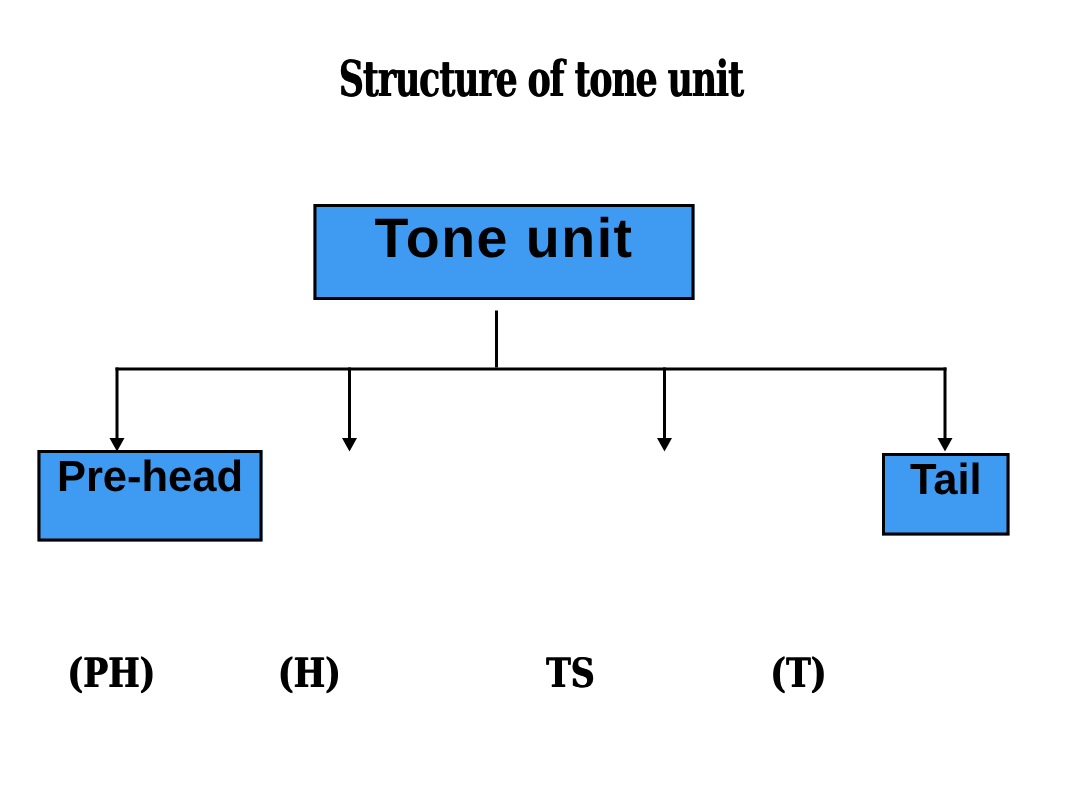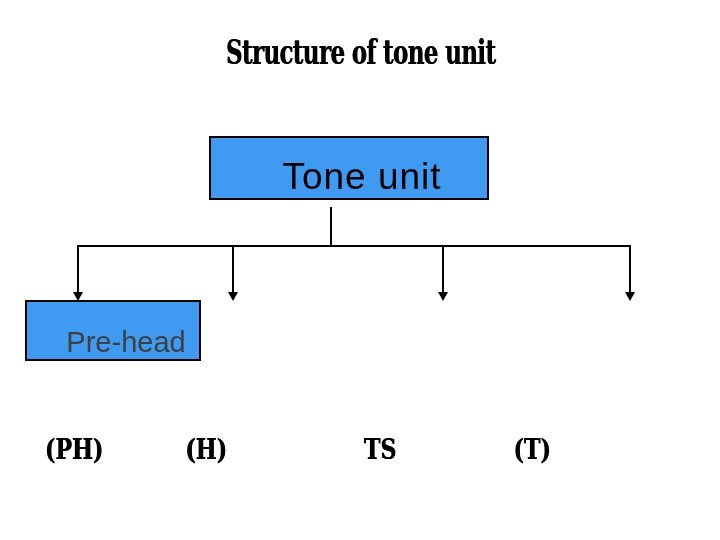--- a/index.html
+++ b/index.html
@@ -33,34 +33,33 @@
     font-size: 33px;
     letter-spacing: -1px;
     transform: scaleX(0.70);
   }
 
   .node {
     position: absolute;
     background: var(--box-fill, #3F9AF2);
     border: 2px solid var(--box-border, #000000);
     display: flex;
-    align-items: flex-end;
+    align-items: flex-start;
     justify-content: center;
-    font-weight: normal;
+    font-weight: bold;
     white-space: nowrap;
-    padding-left: 26px;
   }
   .node-root {
     left: 209px; top: 136px;
     width: 250px; height: 60px;
     color: #000000;
     font-size: 37px;
     letter-spacing: 1px;
   }
-  .node-child { color: #404040; font-size: 29px; }
+  .node-child { color: #000000; font-size: 29px; }
   .node-prehead { left: 25px;  top: 300px; width: 146px; height: 57px; }
   .node-head    { left: 187px; top: 300px; width: 114px; height: 57px; }
   .node-tonic   { left: 343px; top: 302px; width: 209px; height: 48px; border-width: 1px; }
   .node-tail    { left: 588px; top: 302px; width: 81px;  height: 51px; }
 
   .conn { position: absolute; background: var(--line-color, #000000); }
   .conn-stub  { left: 330px; top: 207px; width: 2px; height: 38px; }
   .conn-hline { left: 77px;  top: 245px; width: 554px; height: 2px; }
   .arrow-line { position: absolute; top: 245px; width: 2px; height: 48px; background: var(--line-color, #000000); }
   .arrow-head {
@@ -124,20 +123,23 @@
     <div class="arrow-head"></div>
   </div>
   <div class="a4">
     <div class="arrow-line"></div>
     <div class="arrow-head"></div>
   </div>
 
   <div class="node node-child node-prehead">
     <span>Pre-head</span>
   </div>
+  <div class="node node-child node-tail">
+    <span>Tail</span>
+  </div>
 
   <span class="fancy abbr abbr-ph">(PH)</span>
   <span class="fancy abbr abbr-h">(H)</span>
   <span class="fancy abbr abbr-ts">TS</span>
   <span class="fancy abbr abbr-t">(T)</span>
 
   <span class="pagenum">13</span>
 
 </div>
 

